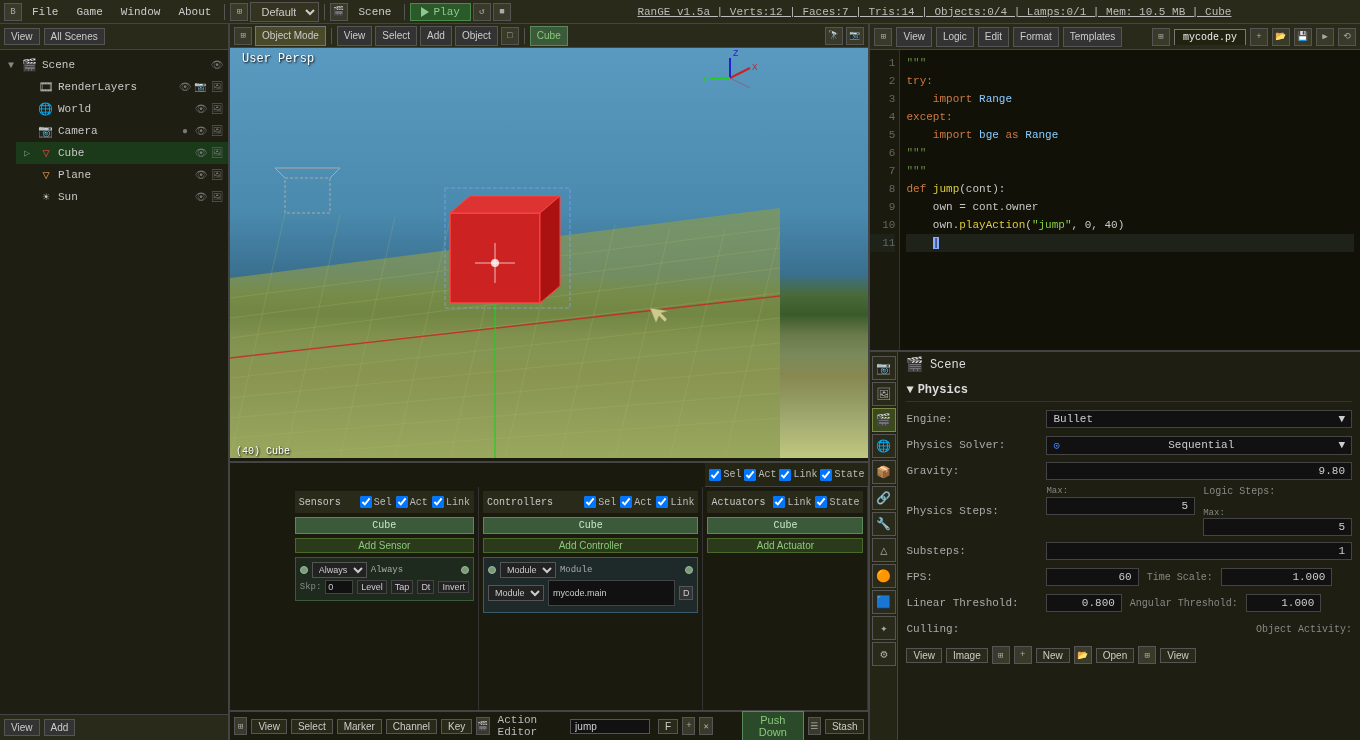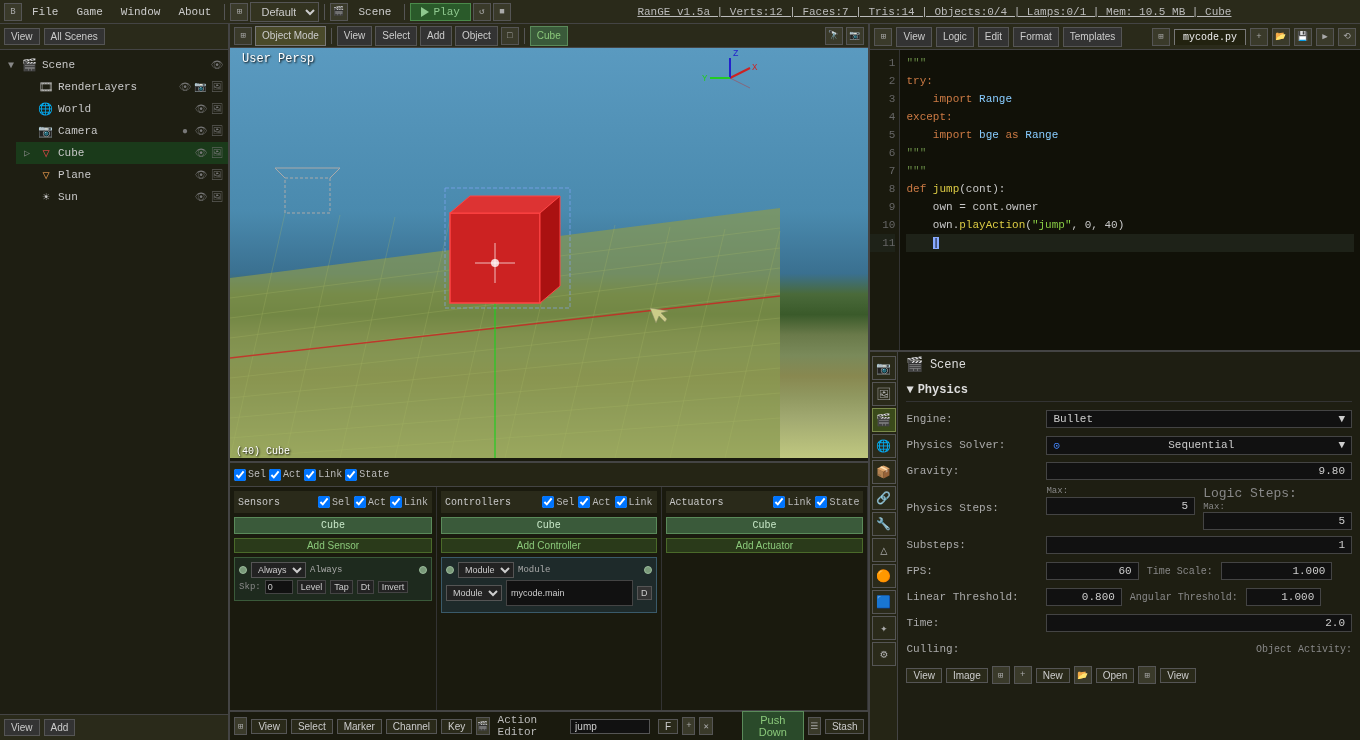--- a/index.html
+++ b/index.html
@@ -210,20 +210,21 @@
       text-shadow: 1px 1px 2px #000;
     }
 
     
     .logic-area {
       height: 266px;
       background: #1a1a0e;
       border-top: 2px solid #444;
       display: flex;
       flex-direction: column;
+      align-items: flex-end;
     }
     .logic-toolbar {
       display: flex;
       align-items: center;
       height: 24px;
       background: #252515;
       border-bottom: 1px solid #444;
       padding: 0 4px;
       gap: 3px;
     }
@@ -967,21 +968,21 @@
         </div>
 
         <div class="props-row">
           <span class="props-label">Physics Steps:</span>
           <div style="flex:1; display:flex; gap:8px;">
             <div style="flex:1;">
               <div style="font-size:9px; color:#888; margin-bottom:1px;">Max:</div>
               <div class="props-value">5</div>
             </div>
             <div style="flex:1;">
-              <div style="font-size:13px; color:#888; margin-bottom:1px;">Logic Steps:</div>
+              <div style="font-size:10px; color:#888; margin-bottom:11px;">Logic Steps:</div>
               <div style="font-size:9px; color:#888;">Max:</div>
               <div class="props-value">5</div>
             </div>
           </div>
         </div>
 
         <div class="props-row">
           <span class="props-label">Substeps:</span>
           <div class="props-value">1</div>
         </div>
@@ -998,24 +999,20 @@
 
         <div class="props-row">
           <span class="props-label">Linear Threshold:</span>
           <div style="flex:1; display:flex; gap:8px;">
             <div class="props-value" style="flex:0.4;">0.800</div>
             <span style="font-size:10px; color:#888; align-self:center;">Angular Threshold:</span>
             <div class="props-value" style="flex:0.4;">1.000</div>
           </div>
         </div>
 
-        <div class="props-row">
-          <span class="props-label">Time:</span>
-          <div class="props-value">2.0</div>
-        </div>
 
         <div class="props-row">
           <span class="props-label">Culling:</span>
           <div style="flex:1; display:flex; gap:8px;">
             <div style="flex:1;"></div>
             <span style="font-size:10px; color:#888;">Object Activity:</span>
           </div>
         </div>
 
         <div style="display:flex; align-items:center; gap:4px; margin-top:6px; flex-wrap:wrap;">

